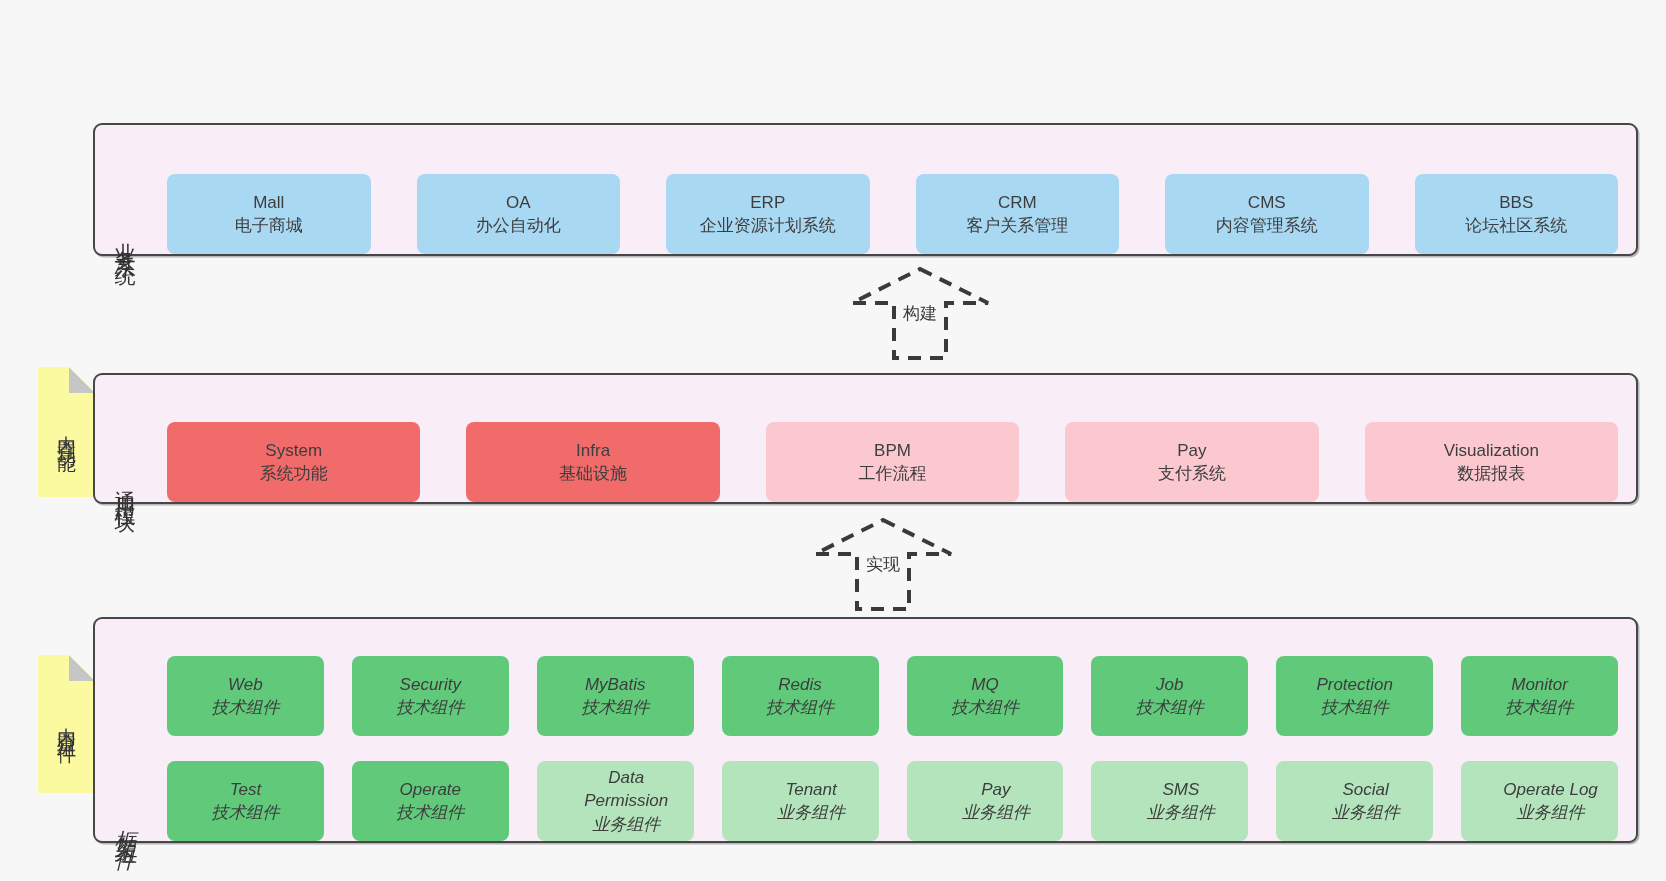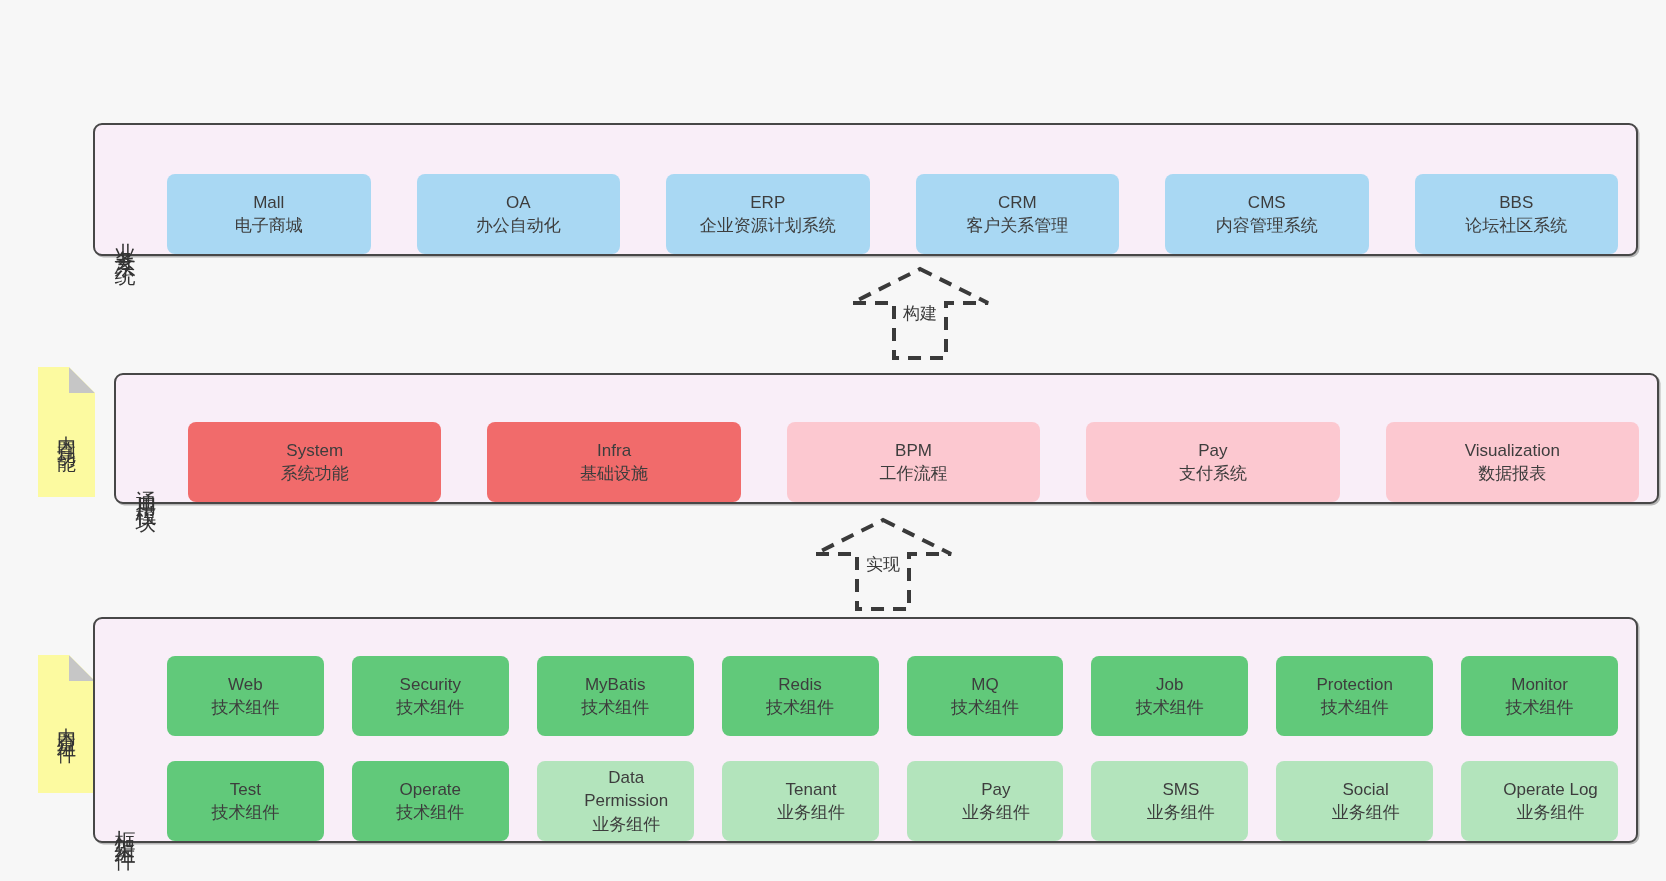--- a/index.html
+++ b/index.html
@@ -15,22 +15,22 @@
     font-family:"Liberation Sans","DejaVu Sans",sans-serif;color:var(--text);
     overflow:hidden;
   }
   .band{
     position:absolute;left:93px;width:1545px;
     background:var(--band-bg);border:2px solid var(--band-border);
     border-radius:9px;box-shadow:1.5px 1.5px 0 rgba(60,60,60,.35);
     display:flex;align-items:flex-end;z-index:2;
   }
   .band-1{top:123px;height:133px;}
-  .band-2{top:373px;height:131px;margin-left:21px;}
-  .band-3{top:617px;height:226px;}
+  .band-2{top:373px;height:131px;}
+  .band-3{top:617px;height:226px;font-style:italic;}
   .band-label{
     writing-mode:vertical-rl;text-orientation:upright;
     font-size:21px;letter-spacing:7px;color:#333;
     margin:0 10px 0 16px;flex:0 0 auto;white-space:nowrap;
   }
   .boxes{
     flex:1;display:flex;gap:46px;padding:0 18px;align-items:center;
   }
   .boxes .box{flex:1;}
   .grid{

